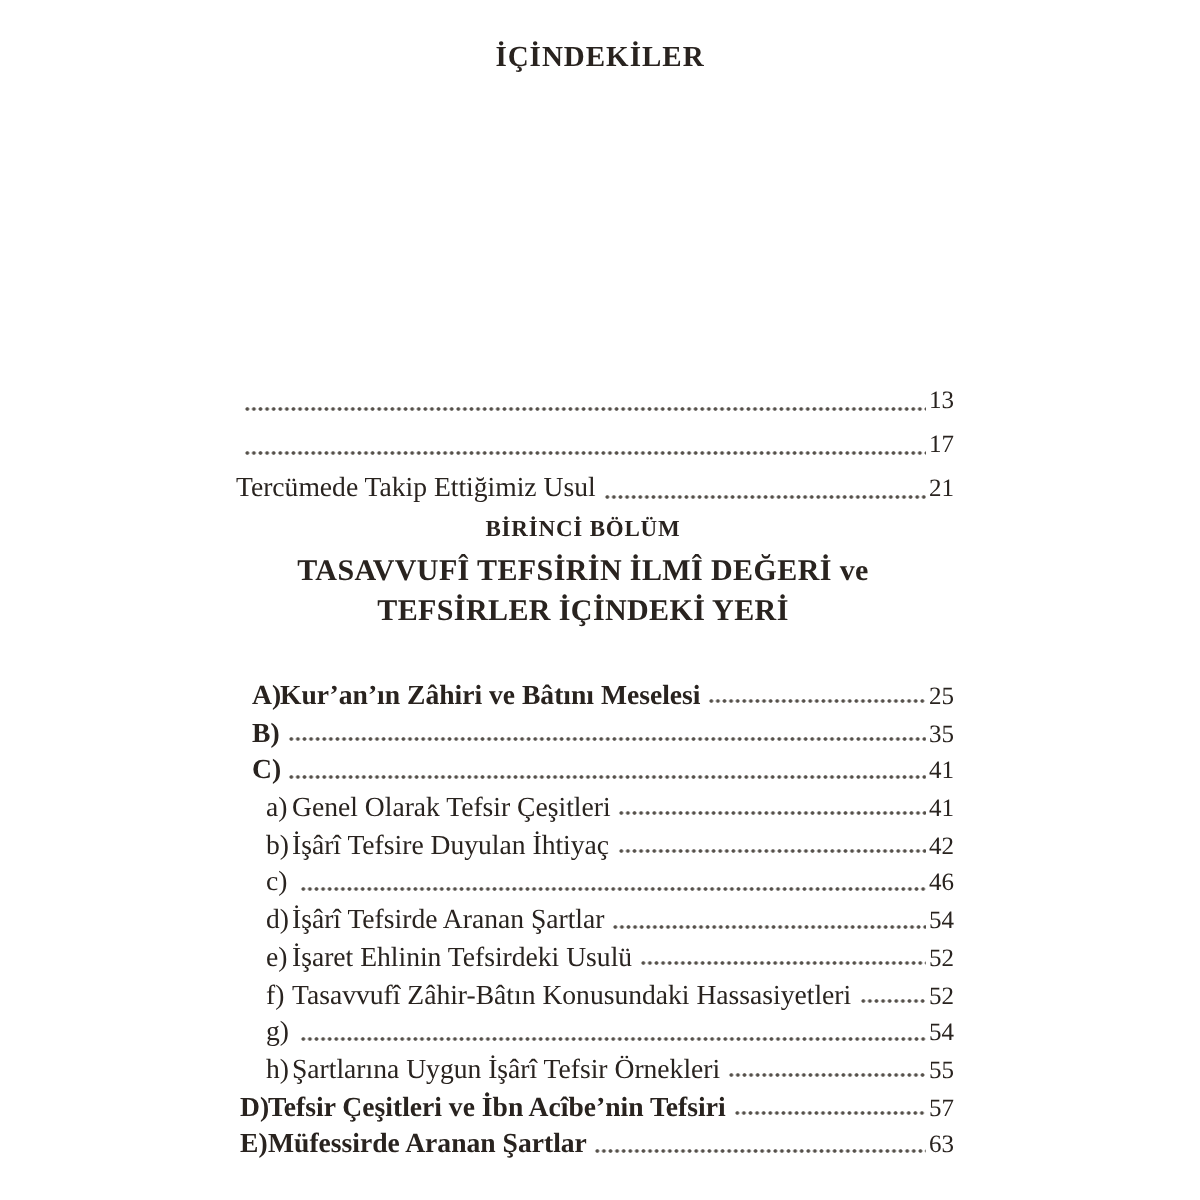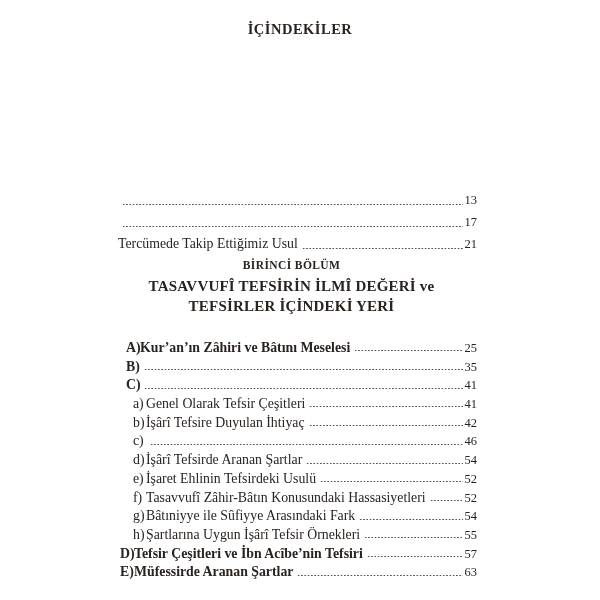--- a/index.html
+++ b/index.html
@@ -169,21 +169,20 @@
       <span class="page-num">52</span>
     </div>
     <div class="toc-row lvl-sub">
       <span class="entry-label">f)</span>
       <span class="entry-title">Tasavvufî Zâhir-Bâtın Konusundaki Hassasiyetleri</span>
       <span class="leader"></span>
       <span class="page-num">52</span>
     </div>
     <div class="toc-row lvl-sub">
       <span class="entry-label">g)</span>
-      <span class="entry-title">Bâtıniyye ile Sûfiyye Arasındaki Fark</span>
       <span class="leader"></span>
       <span class="page-num">54</span>
     </div>
     <div class="toc-row lvl-sub">
       <span class="entry-label">h)</span>
       <span class="entry-title">Şartlarına Uygun İşârî Tefsir Örnekleri</span>
       <span class="leader"></span>
       <span class="page-num">55</span>
     </div>
     <div class="toc-row lvl-main-de">

